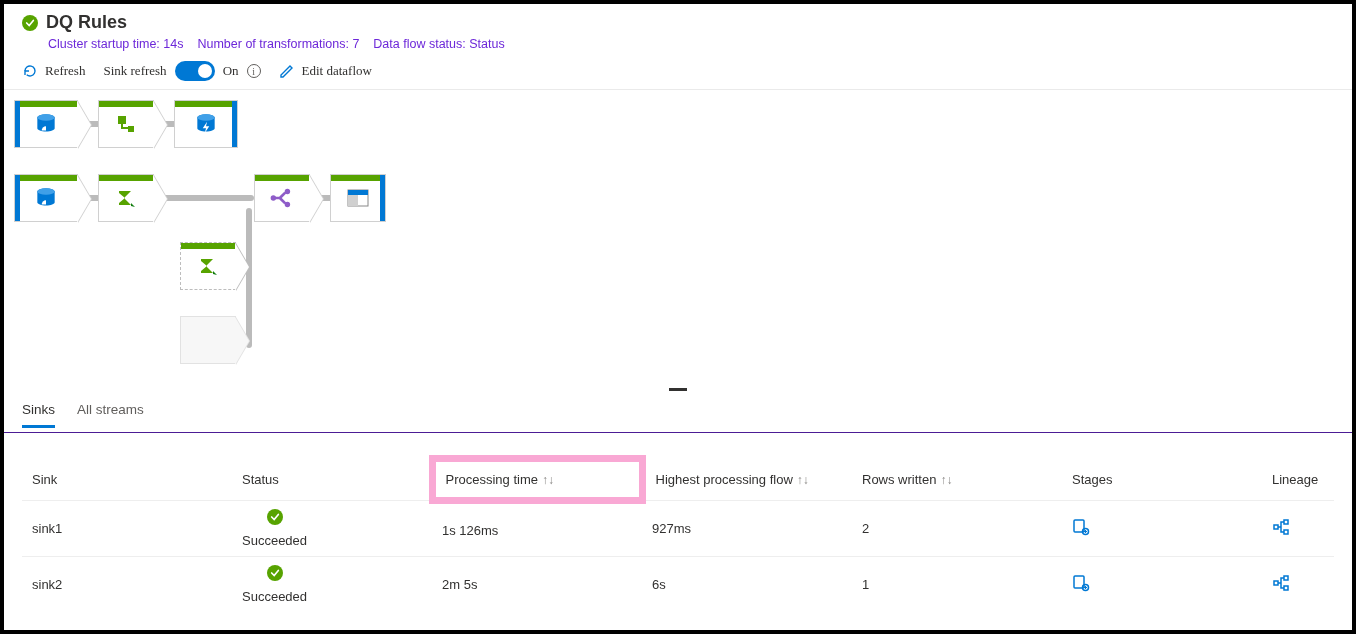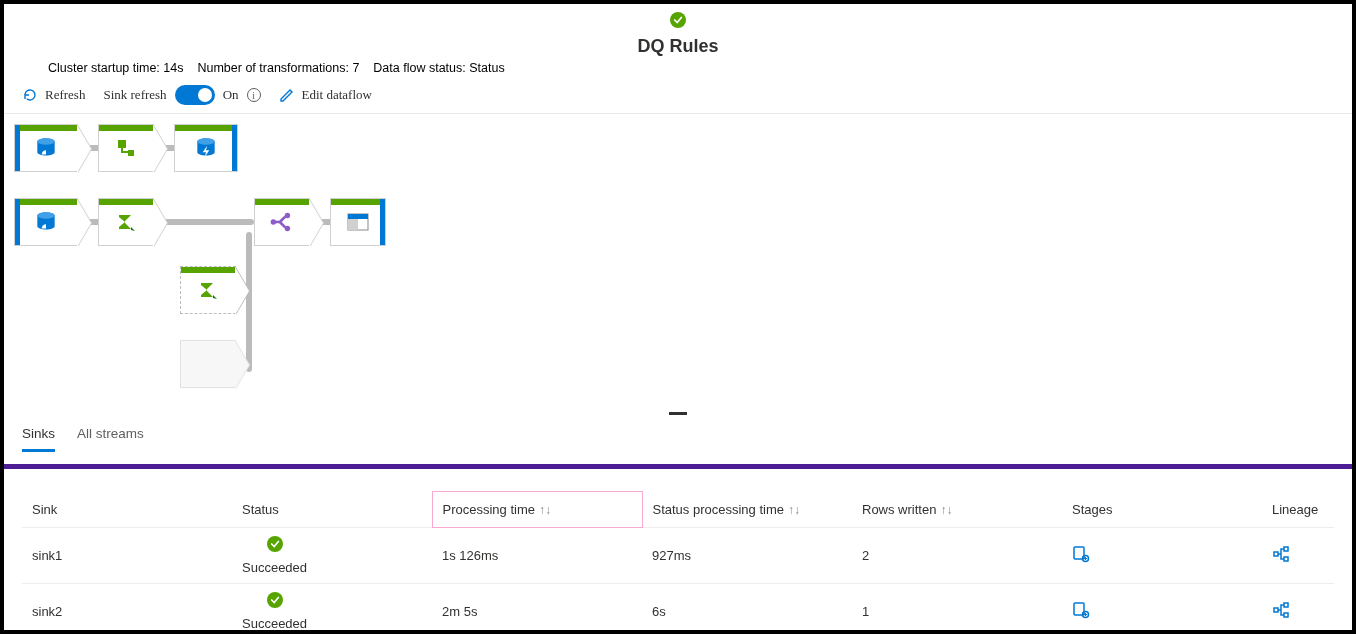--- a/index.html
+++ b/index.html
@@ -1,23 +1,23 @@
 <!DOCTYPE html>
 <html><head>
 <meta charset="utf-8">
 <style>
   * { box-sizing: border-box; margin: 0; padding: 0; }
   html, body { width: 1356px; height: 634px; font-family: "Segoe UI", Arial, sans-serif; font-size: 13px; color: #323130; }
   .frame { width: 1356px; height: 634px; border: 4px solid #000; background: #fff; display: flex; flex-direction: column; }
   .header { padding: 8px 18px 0 18px; }
-  .title-row { display: flex; align-items: center; gap: 8px; flex-direction: column; }
+  .title-row { display: flex; align-items: center; gap: 8px; }
   .title { font-size: 18px; font-weight: 600; color: #323130; }
   .status-disc { width: 16px; height: 16px; border-radius: 50%; background: #57A300; display: inline-flex; align-items: center; justify-content: center; }
   .status-disc svg { width: 10px; height: 10px; }
-  .sub { margin: 4px 0 0 26px; font-size: 12.5px; color: #000000; display: flex; gap: 14px; }
+  .sub { margin: 4px 0 0 26px; font-size: 12.5px; color: #6d28d9; display: flex; gap: 14px; }
   .toolbar { display: flex; align-items: center; gap: 18px; padding: 10px 18px 8px 18px; border-bottom: 1px solid #eaeaea; font-family: Liberation Serif, serif; }
   .tb-btn { display: inline-flex; align-items: center; gap: 7px; cursor: pointer; font-size: 13px; }
   .tb-icon { color: #0078d4; display:inline-flex; }
   .toggle { width: 40px; height: 20px; border-radius: 10px; background: #0078d4; position: relative; display:inline-flex; align-items:center; }
   .toggle .knob { width: 14px; height: 14px; background: #fff; border-radius: 50%; position: absolute; right: 3px; }
   .toggle-wrap { display:inline-flex; align-items:center; gap:8px; }
   .info-circ { width:14px; height:14px; border:1px solid #605e5c; border-radius:50%; color:#605e5c; font-size:10px; display:inline-flex; align-items:center; justify-content:center; }
 
   .canvas { position: relative; flex: 0 0 300px; padding: 8px 10px; }
   .row1 { position:absolute; top:10px; left:10px; display:flex; align-items:center; }
@@ -38,29 +38,29 @@
   .branch-h { position:absolute; left:205px; top:174px; width:43px; height:6px; background:#bbb; border-radius:3px; }
   .node3 { position:absolute; top:152px; left:176px; height:48px; width:56px; border:1px dashed #bdbdbd; background:#fff; display:flex; align-items:center; justify-content:center; }
   .node3 .chev3 { position:absolute; right:-14px; top:0; width:0; height:0; border-top:24px solid transparent; border-bottom:24px solid transparent; border-left:14px solid #fff; filter: drop-shadow(1px 0 0 #bdbdbd);}
   .node3-top { position:absolute; top:0; left:0; right:0; height:6px; background:#57A300; }
   .branch-h2 { position:absolute; left:185px; top:248px; width:23px; height:6px; background:#ddd; border-radius:3px; }
   .node4 { position:absolute; top:226px; left:176px; height:48px; width:56px; border:1px solid #e2e2e2; background:#f7f7f7; }
   .node4 .chev4 { position:absolute; right:-14px; top:0; width:0; height:0; border-top:24px solid transparent; border-bottom:24px solid transparent; border-left:14px solid #f7f7f7; filter: drop-shadow(1px 0 0 #e2e2e2);}
 
   .split-handle { position:absolute; left:50%; transform:translateX(-50%); bottom:-1px; width:18px; height:3px; background:#323130; }
 
-  .tabs { display:flex; gap:22px; padding: 6px 18px 12px 18px; border-bottom:5px solid #4c1d95; }
+  .tabs { display:flex; gap:22px; padding: 6px 18px 4px 18px; border-bottom:1px solid #4c1d95; }
   .tab { padding: 6px 0 8px 0; font-size:13.5px; cursor:pointer; }
   .tab.active { border-bottom: 3px solid #0078d4; font-weight:400; color:#323130; }
   .tab.inactive { color:#605e5c; }
 
   .table-wrap { padding: 22px 18px 0 18px; }
   table { width:100%; border-collapse:collapse; font-size:13px; }
   th { text-align:left; font-weight:400; color:#323130; padding:10px 10px; }
-  th.sorted { border:1px solid #f9a8d4; }
+  th.sorted { border:7px solid #f9a8d4; }
   td { padding:8px 10px; border-top:1px solid #eee; }
   .succ { display:inline-flex; align-items:center; gap:8px;flex-direction:column; }
   .sort-arr { color:#8a8886; font-size:12px; margin-left:4px; }
   .link-icon { color:#0078d4; cursor:pointer; }
   .col-sink{width:210px;} .col-status{width:200px;} .col-pt{width:210px;} .col-hpt{width:210px;} .col-rw{width:210px;} .col-stages{width:200px;}
 </style>
 </head>
 <body>
 
 <div class="frame">
@@ -229,21 +229,21 @@
     <div class="tab inactive">All streams</div>
   </div>
 
   <div class="table-wrap">
     <table>
       <thead>
         <tr>
           <th class="col-sink">Sink</th>
           <th class="col-status">Status</th>
           <th class="col-pt sorted"><span>Processing time</span><span class="sort-arr">↑↓</span></th>
-          <th class="col-hpt"><span>Status processing time</span><span class="sort-arr">↑↓</span></th>
+          <th class="col-hpt"><span>Highest processing flow</span><span class="sort-arr">↑↓</span></th>
           <th class="col-rw"><span>Rows written</span><span class="sort-arr">↑↓</span></th>
           <th class="col-stages">Stages</th>
           <th>Lineage</th>
         </tr>
       </thead>
       <tbody id="tbody">
           <tr>
     <td>sink1</td>
     <td>
       <span class="succ">

